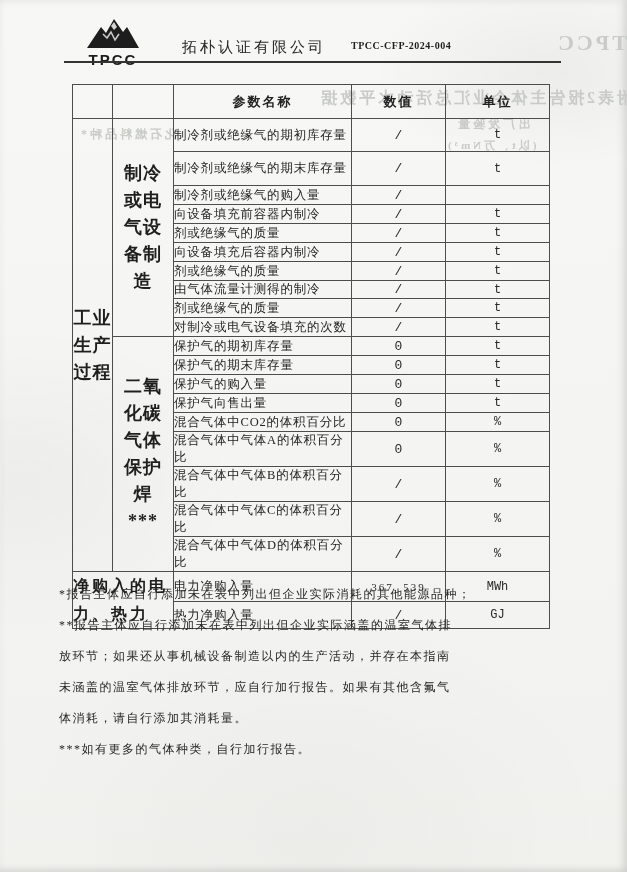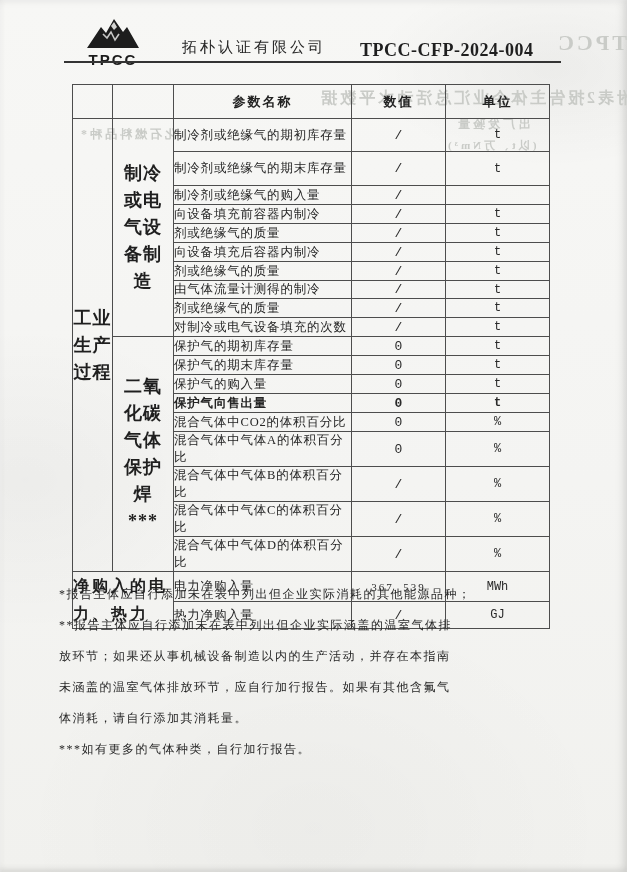--- a/index.html
+++ b/index.html
@@ -11,21 +11,21 @@
       radial-gradient(400px 300px at 50% 95%, rgba(0,0,0,.025), transparent 75%),
       linear-gradient(180deg,#f7f7f5 0%,#f4f4f2 55%,#f1f1ee 100%);
     box-shadow: inset -4px 0 8px rgba(0,0,0,.10), inset 0 -3px 6px rgba(0,0,0,.06), inset 1px 1px 3px rgba(255,255,255,.6);
     font-family:"Liberation Serif","DejaVu Serif",serif;color:#2b2b2b;
   }
   
   .logo{position:absolute;left:82px;top:18px;width:62px;text-align:center;}
   .logo-text{font-family:"Liberation Sans","DejaVu Sans",sans-serif;font-weight:bold;
     font-size:15px;letter-spacing:2px;color:#1c1c1c;margin-top:-3px;}
   .company{position:absolute;left:182px;top:38px;font-size:15px;letter-spacing:3px;color:#262626;}
-  .docnum{position:absolute;left:360px;top:40px;font-size:18px;font-weight:bold;letter-spacing:.5px;color:#1f1f1f;}
+  .docnum{position:absolute;left:351px;top:40px;font-size:10px;font-weight:bold;letter-spacing:.5px;color:#1f1f1f;}
   .header-rule{position:absolute;left:64px;top:61px;width:497px;height:2px;background:#343434;}
   
   .bleed{position:absolute;transform:scaleX(-1);color:#c9cbc7;font-weight:bold;
     letter-spacing:3px;white-space:nowrap;pointer-events:none;}
   
   table.activity{position:absolute;left:72px;top:84px;width:477px;border-collapse:collapse;table-layout:fixed;}
   table.activity td, table.activity th{border:1px solid #4d4d4d;padding:0;vertical-align:middle;}
   thead th{font-weight:bold;font-size:13px;letter-spacing:2px;text-align:center;color:#222;}
   td.param{text-align:left;padding-left:7px;font-size:12.5px;letter-spacing:.8px;color:#242424;}
   td.val{text-align:center;font-size:13px;font-family:"Liberation Mono","DejaVu Sans Mono",monospace;color:#2a2a2a;}
@@ -154,21 +154,21 @@
         <tr style="height: 19px;">
           <td class="param">保护气的期末库存量</td>
           <td class="val">0</td>
           <td class="unit">t</td>
         </tr>
         <tr style="height: 19px;">
           <td class="param">保护气的购入量</td>
           <td class="val">0</td>
           <td class="unit">t</td>
         </tr>
-        <tr style="height: 19px; font-weight: bold;">
+        <tr style="height: 19px;">
           <td class="param">保护气向售出量</td>
           <td class="val">0</td>
           <td class="unit">t</td>
         </tr>
         <tr style="height: 19px;">
           <td class="param">混合气体中CO2的体积百分比</td>
           <td class="val">0</td>
           <td class="unit">%</td>
         </tr>
         <tr style="height: 19px; padding-left: 24px;">

